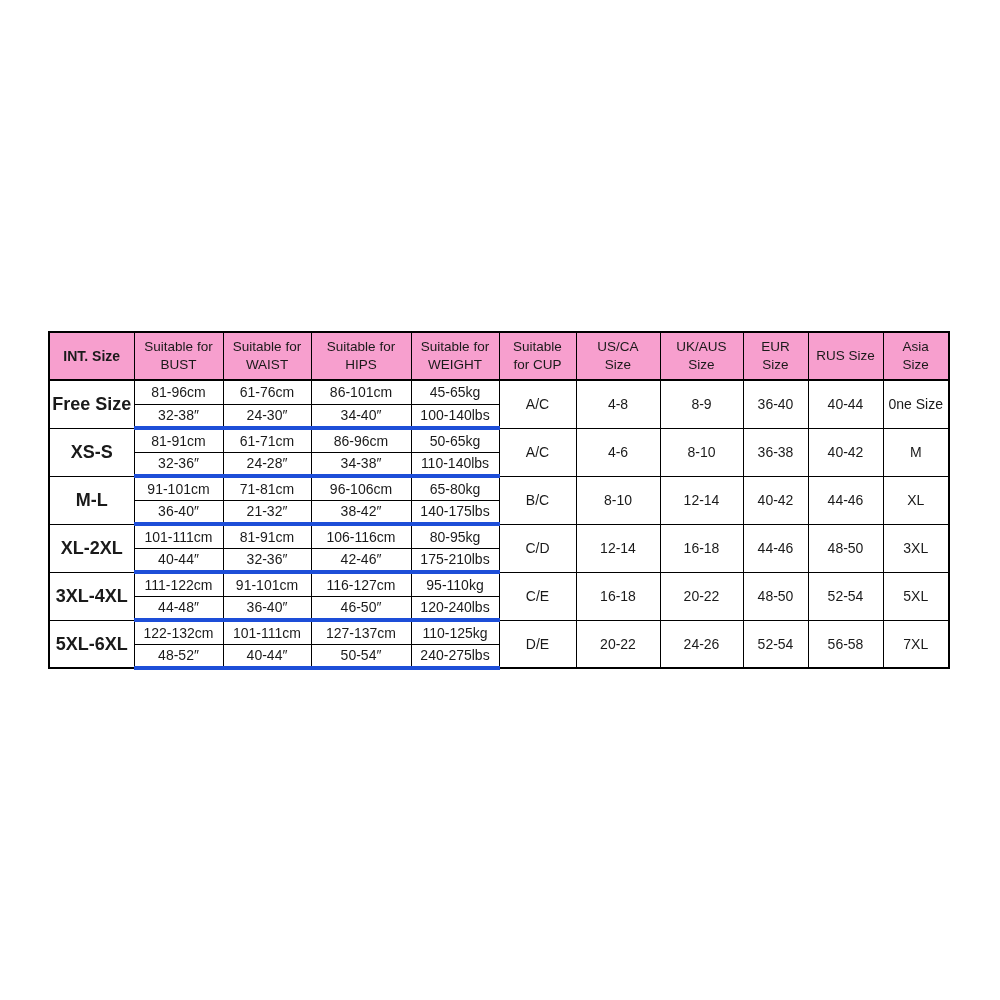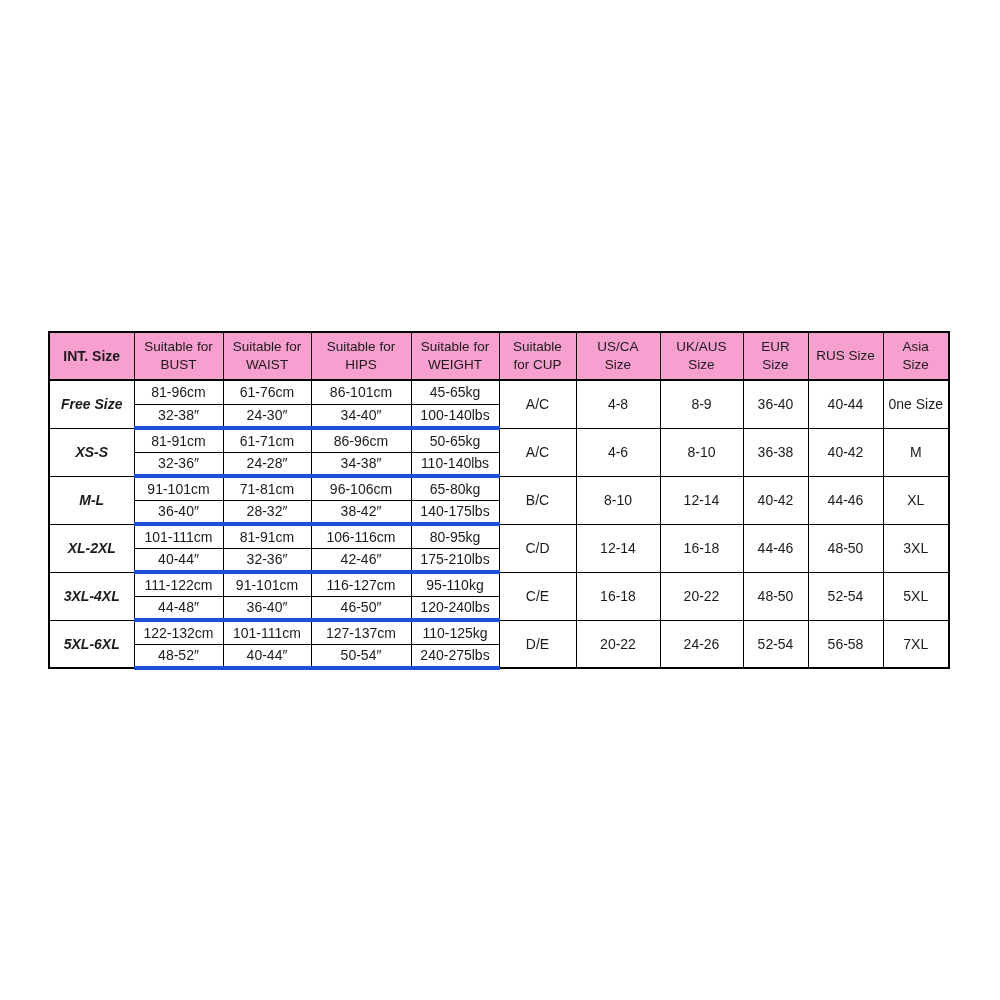--- a/index.html
+++ b/index.html
@@ -57,22 +57,21 @@
     font-weight: bold;
     font-size: 14px;
   }
   tbody tr { height: 24px; }
   tbody td {
     font-size: 14px;
     line-height: 1;
   }
   td.rowlabel {
     font-weight: bold;
-    font-size: 14px;
-    font-style: italic;
+    font-size: 18px;
   }
   tr.rowend td { border-bottom: 4px solid #1d4ed8; }
 </style>
 </head>
 <body>
 
 <div class="canvas">
   <table class="size-chart">
     <colgroup>
       <col class="c0">
@@ -161,21 +160,21 @@
         <td>65-80kg</td>
         <td rowspan="2">B/C</td>
         <td rowspan="2">8-10</td>
         <td rowspan="2">12-14</td>
         <td rowspan="2">40-42</td>
         <td rowspan="2">44-46</td>
         <td rowspan="2">XL</td>
       </tr>
       <tr class="rowend">
         <td>36-40″</td>
-        <td>28-32″</td>
+        <td>21-32″</td>
         <td>38-42″</td>
         <td>140-175lbs</td>
       </tr>
 
       <tr>
         <td rowspan="2" class="rowlabel">XL-2XL</td>
         <td>101-111cm</td>
         <td>81-91cm</td>
         <td>106-116cm</td>
         <td>80-95kg</td>

